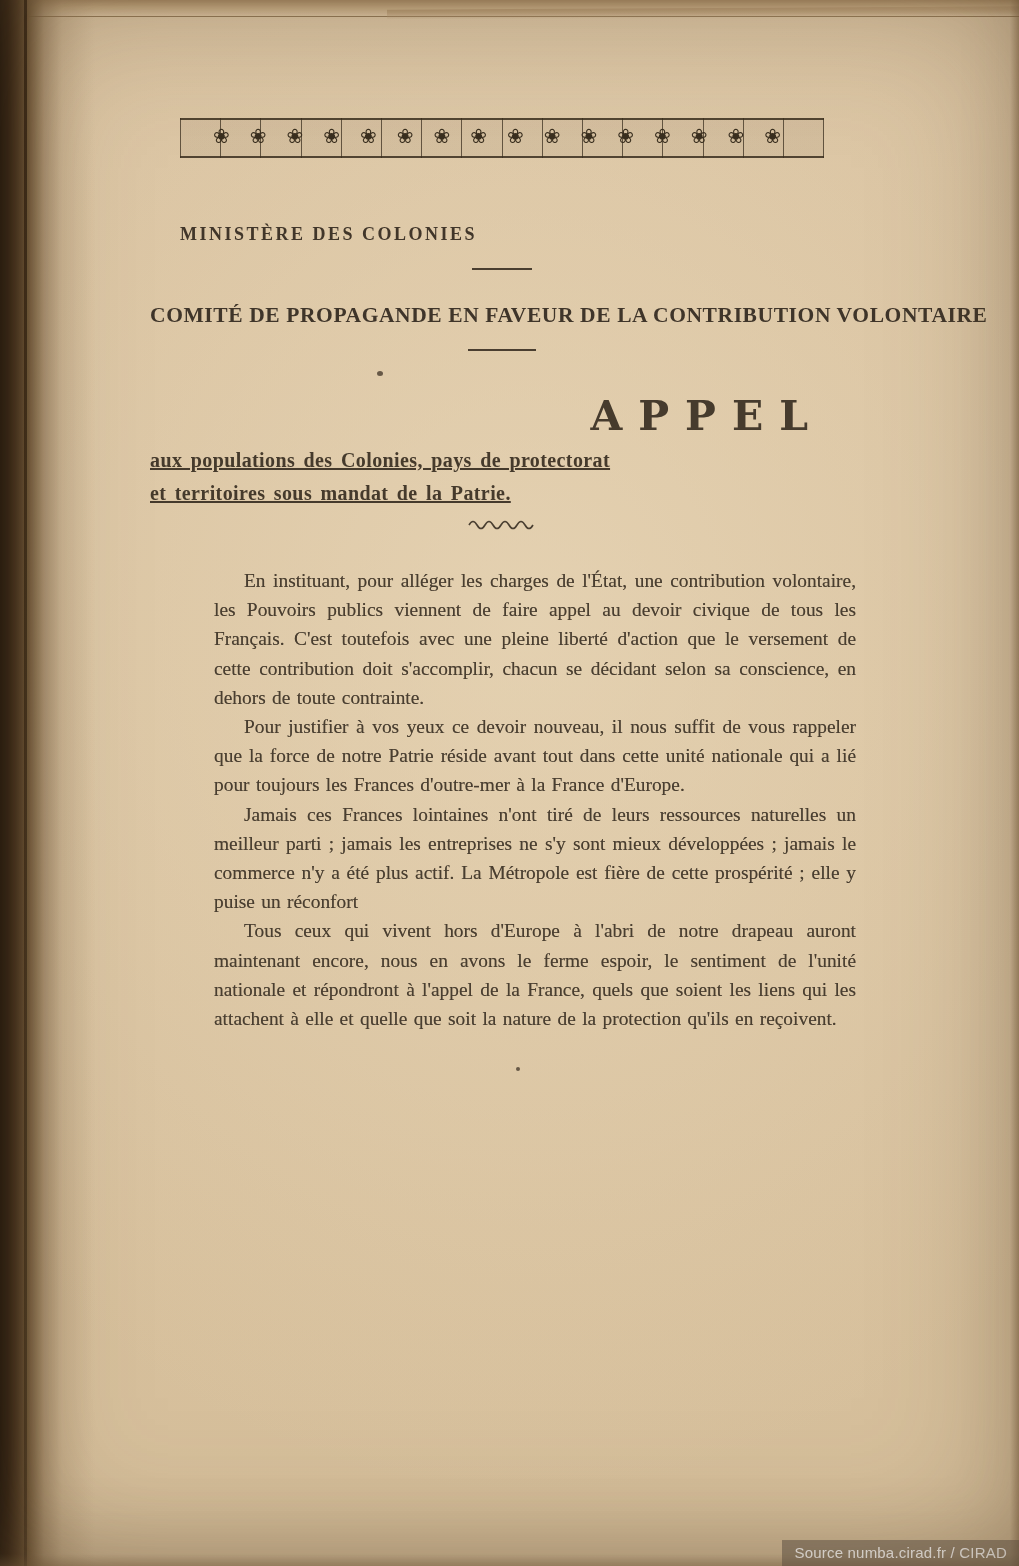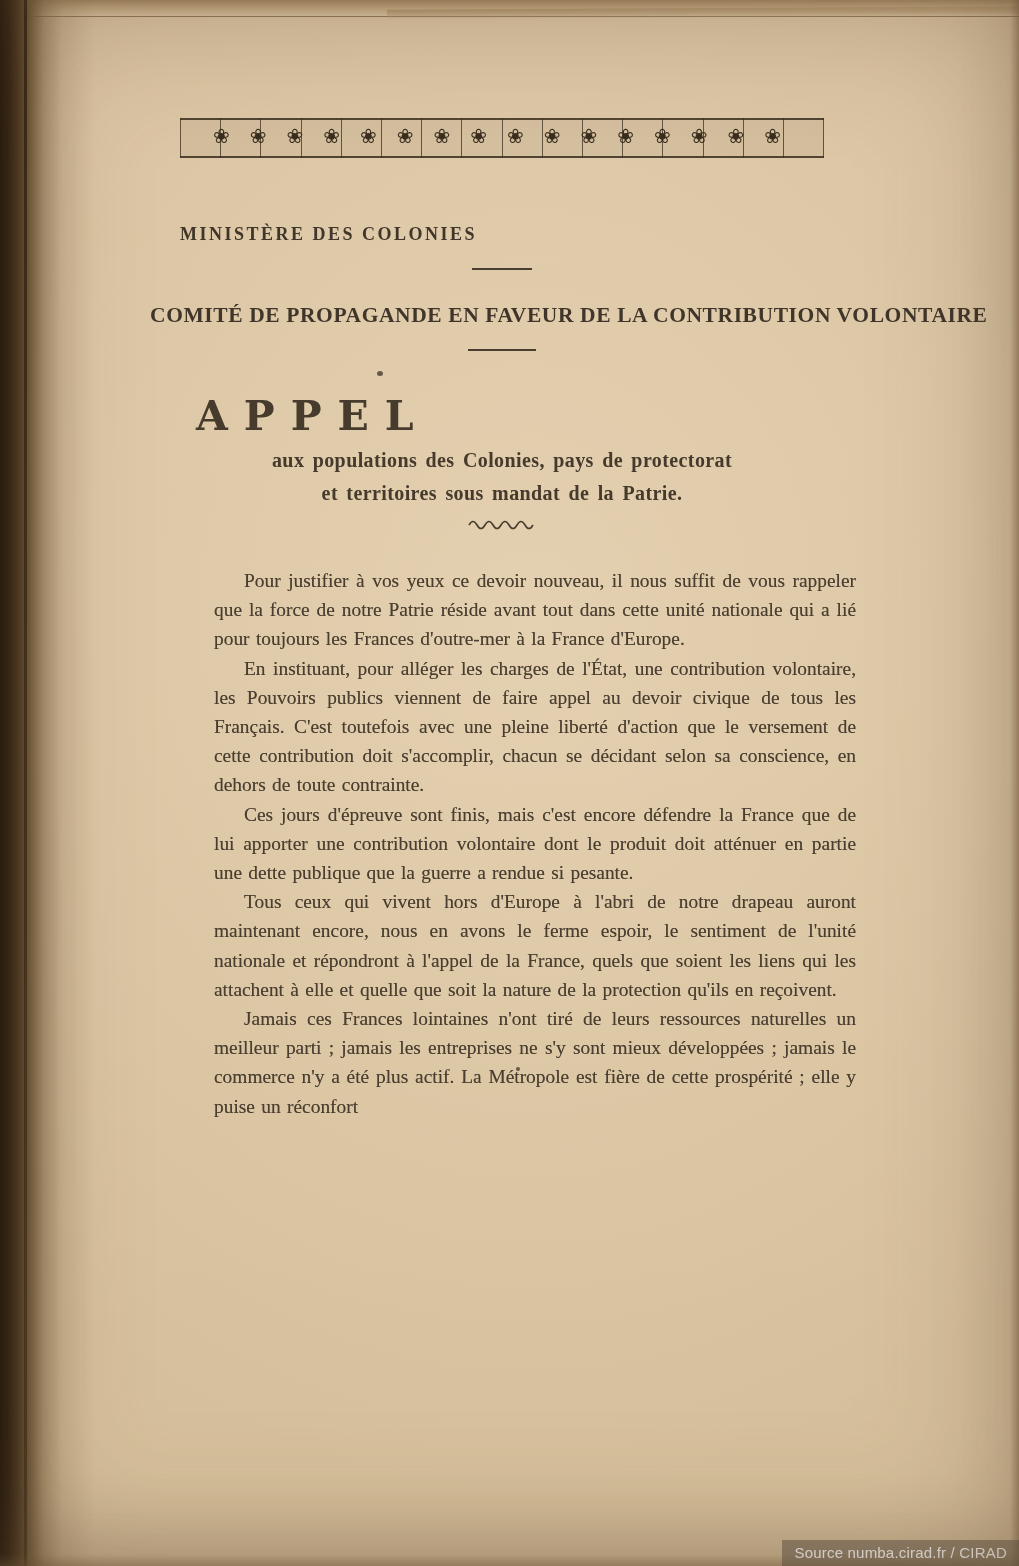--- a/index.html
+++ b/index.html
@@ -73,28 +73,28 @@
   .rule-2{left:468px;top:349px;width:68px;}
 
   .committee{
     position:absolute;left:150px;top:303px;width:704px;
     text-align:center;font-weight:bold;font-size:21.5px;letter-spacing:0.6px;
     color:#3f352a;white-space:nowrap;
   }
 
   .appel{
     position:absolute;left:180px;top:392px;width:644px;
-    text-align:left;font-family:"DejaVu Serif", serif;
+    text-align:right;font-family:"DejaVu Serif", serif;
     font-weight:bold;font-size:41px;letter-spacing:16px;text-indent:16px;
     color:#463b2d;
   }
   .subtitle{
     position:absolute;left:150px;width:704px;
-    text-align:center;font-weight:bold;font-size:20px;
-    letter-spacing:0.4px;word-spacing:3px;color:#453a2c;
+    font-weight:bold;font-size:20px;
+    letter-spacing:0.4px;word-spacing:3px;color:#453a2c;text-decoration:underline;
   }
   .subtitle-1{top:449px;}
   .subtitle-2{top:482px;}
   .squiggle{position:absolute;left:468px;top:516px;}
 
   .body-text{
     position:absolute;left:214px;top:566px;width:642px;
     font-size:19.4px;line-height:29.2px;text-align:justify;
     color:#493e30;word-spacing:1.5px;
     text-shadow:0 0 .5px rgba(73,62,48,.55);
@@ -139,25 +139,24 @@
     <div class="subtitle subtitle-1">aux populations des Colonies, pays de protectorat</div>
     <div class="subtitle subtitle-2">et territoires sous mandat de la Patrie.</div>
 
     <div class="squiggle">
       <svg width="68" height="10" viewBox="0 0 68 10">
         <path d="M1,5 q4,-7 8,0 t8,0 t8,0 t8,0 t8,0 t8,0 t8,0 t8,0" fill="none" stroke="#4a3f31" stroke-width="1.6"></path>
       </svg>
     </div>
 
     <div class="body-text">
+      <p>En instituant, pour alléger les charges de l'État, une contribution volontaire, les Pouvoirs publics viennent de faire appel au devoir civique de tous les Français. C'est toutefois avec une pleine liberté d'action que le versement de cette contribution doit s'accomplir, chacun se décidant selon sa conscience, en dehors de toute contrainte.</p>
       <p>Pour justifier à vos yeux ce devoir nouveau, il nous suffit de vous rappeler que la force de notre Patrie réside avant tout dans cette unité nationale qui a lié pour toujours les Frances d'outre-mer à la France d'Europe.</p>
-      <p>En instituant, pour alléger les charges de l'État, une contribution volontaire, les Pouvoirs publics viennent de faire appel au devoir civique de tous les Français. C'est toutefois avec une pleine liberté d'action que le versement de cette contribution doit s'accomplir, chacun se décidant selon sa conscience, en dehors de toute contrainte.</p>
-      <p>Ces jours d'épreuve sont finis, mais c'est encore défendre la France que de lui apporter une contribution volontaire dont le produit doit atténuer en partie une dette publique que la guerre a rendue si pesante.</p>
+      <p>Jamais ces Frances lointaines n'ont tiré de leurs ressources naturelles un meilleur parti ; jamais les entreprises ne s'y sont mieux développées ; jamais le commerce n'y a été plus actif. La Métropole est fière de cette prospérité ; elle y puise un réconfort</p>
       <p>Tous ceux qui vivent hors d'Europe à l'abri de notre drapeau auront maintenant encore, nous en avons le ferme espoir, le sentiment de l'unité nationale et répondront à l'appel de la France, quels que soient les liens qui les attachent à elle et quelle que soit la nature de la protection qu'ils en reçoivent.</p>
-      <p>Jamais ces Frances lointaines n'ont tiré de leurs ressources naturelles un meilleur parti ; jamais les entreprises ne s'y sont mieux développées ; jamais le commerce n'y a été plus actif. La Métropole est fière de cette prospérité ; elle y puise un réconfort</p>
     </div>
 
     <div class="speck speck-1"></div>
     <div class="speck speck-2"></div>
   </div>
 
   <div class="watermark">Source numba.cirad.fr / CIRAD</div>
 </div>
 
 </body></html>

